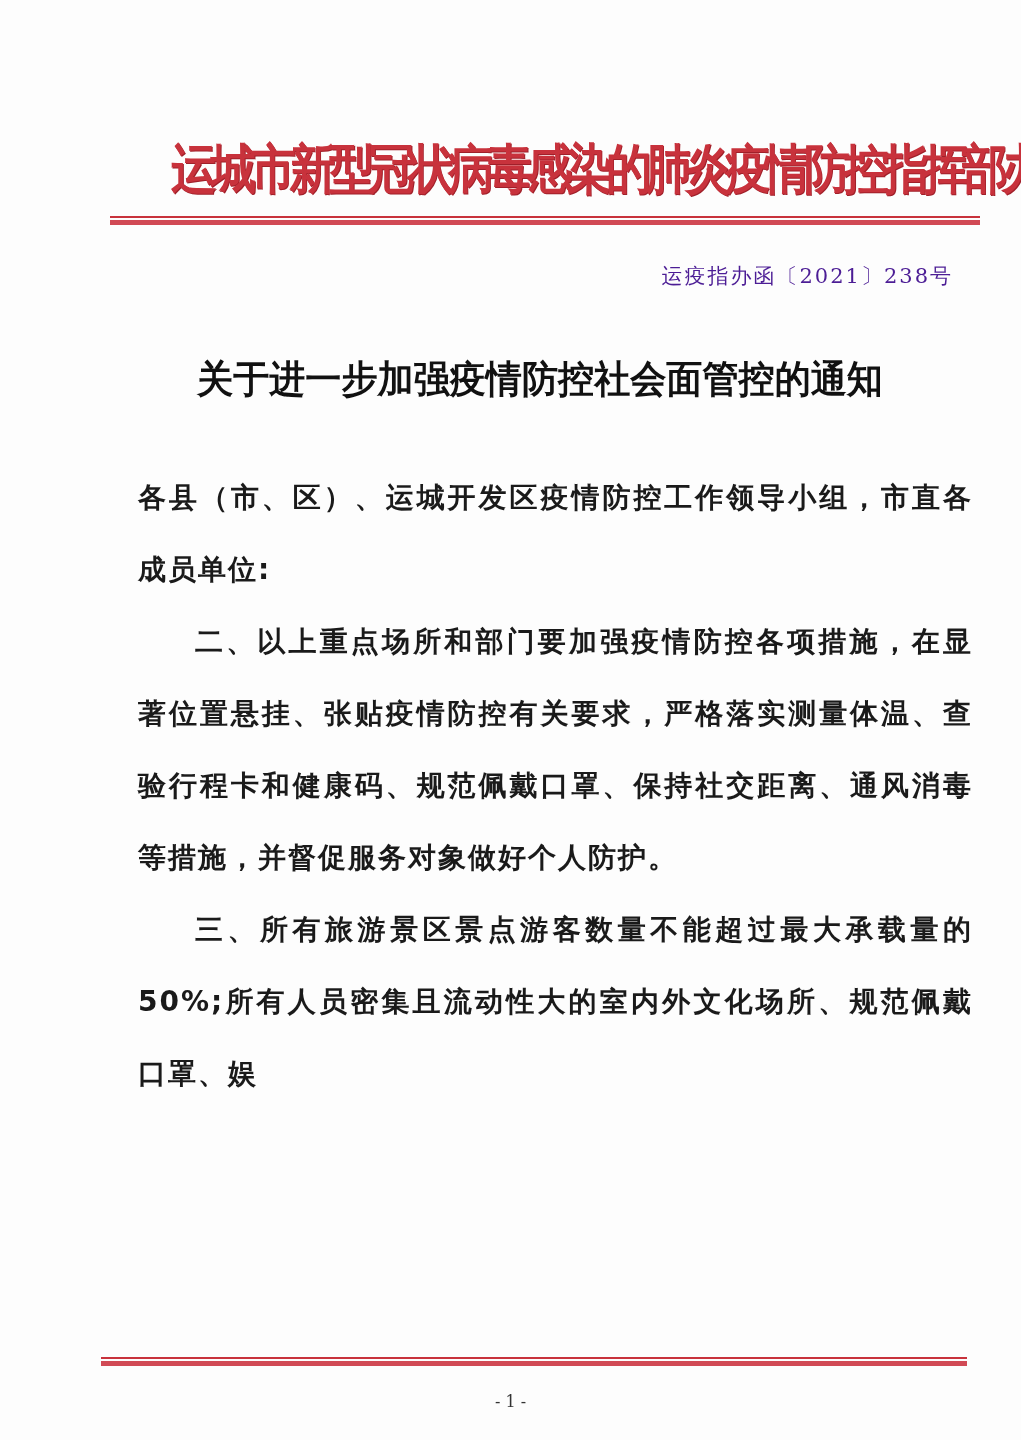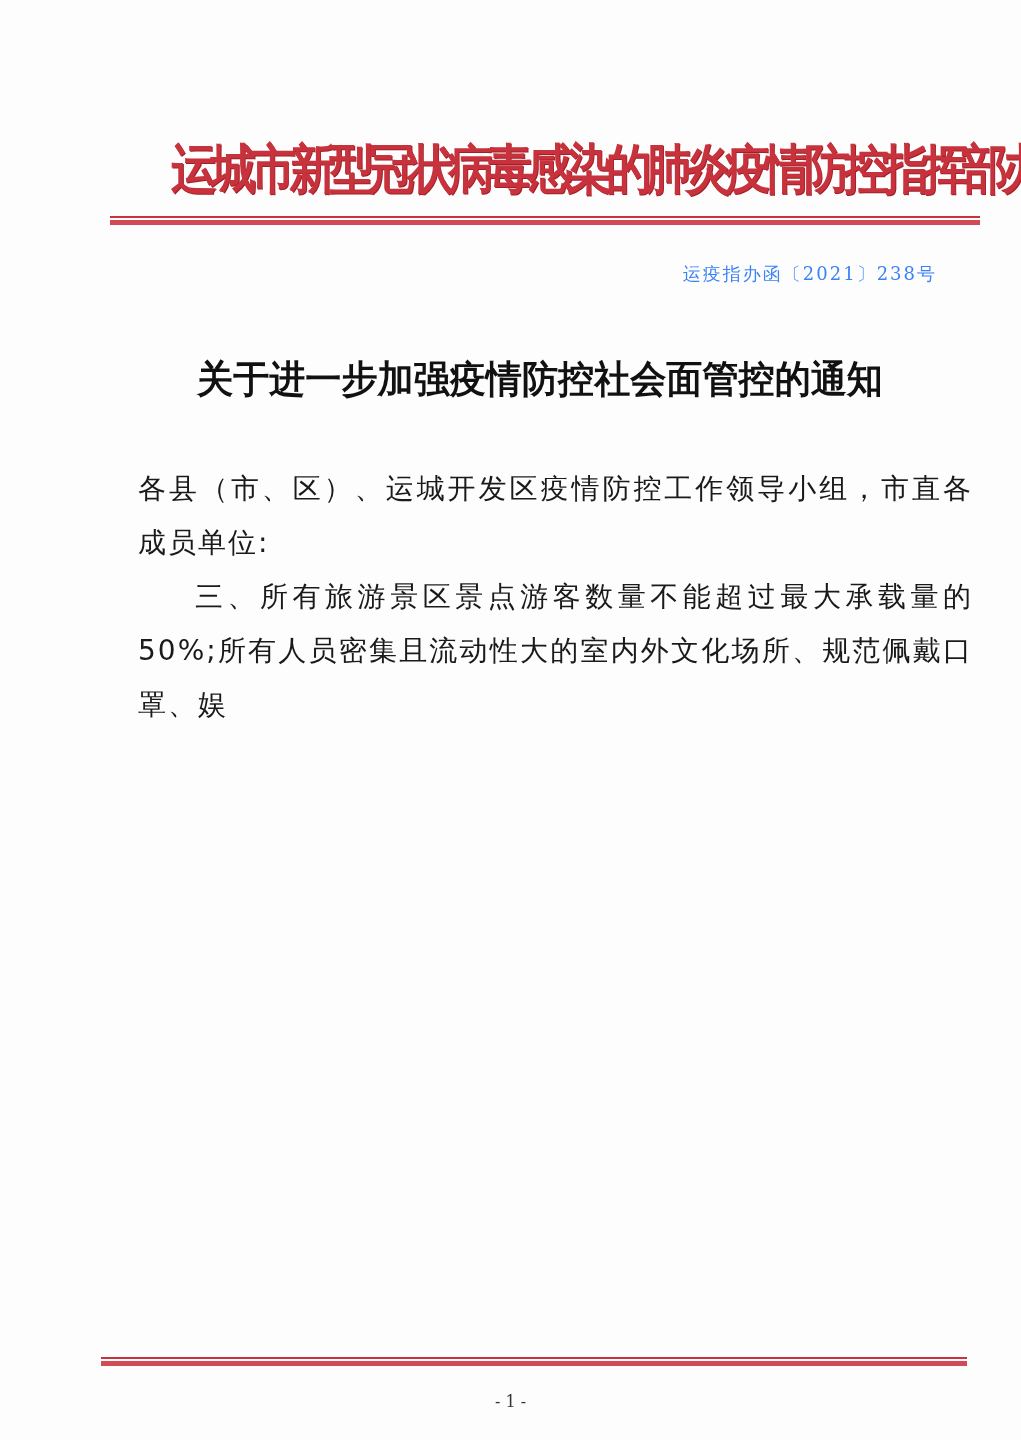--- a/index.html
+++ b/index.html
@@ -45,25 +45,25 @@
       height: 0;
     }
     .rule-thin {
       border-top: 2px solid #c8323c;
     }
     .rule-thick {
       border-top: 5px solid #d14a55;
     }
     .doc-number {
       position: absolute;
-      right: 84px;
+      right: 68px;
       top: 262px;
-      font-size: 18px;
+      font-size: 21px;
       letter-spacing: 2px;
-      color: #3b82f6;
+      color: #4c1d95;
       white-space: nowrap;
     }
     .doc-title {
       position: absolute;
       left: 150px;
       top: 354px;
       width: 780px;
       text-align: center;
       font-weight: bold;
       font-size: 38px;
@@ -73,22 +73,23 @@
       transform: scaleX(0.95);
       transform-origin: center;
     }
     .body-text {
       position: absolute;
       left: 138px;
       top: 462px;
       width: 835px;
       font-family: "DejaVu Sans", "Liberation Sans", sans-serif;
       font-size: 28px;
-      line-height: 54px;
+      line-height: 72px;
       color: #1a1a1a;
+      font-weight: bold;
     }
     .body-text p {
       margin: 0;
       text-align: justify;
       text-justify: inter-character;
       letter-spacing: 2px;
     }
     .body-text p.indent {
       text-indent: 57px;
     }
@@ -111,20 +112,21 @@
 
   <div class="rule rule-thin" style="left:110px; top:216px; width:870px;"></div>
   <div class="rule rule-thick" style="left:110px; top:220px; width:870px;"></div>
 
   <div class="doc-number">运疫指办函〔2021〕238号</div>
 
   <div class="doc-title">关于进一步加强疫情防控社会面管控的通知</div>
 
   <div class="body-text">
     <p>各县（市、区）、运城开发区疫情防控工作领导小组，市直各成员单位:</p>
+    <p class="indent">二、以上重点场所和部门要加强疫情防控各项措施，在显著位置悬挂、张贴疫情防控有关要求，严格落实测量体温、查验行程卡和健康码、规范佩戴口罩、保持社交距离、通风消毒等措施，并督促服务对象做好个人防护。</p>
     <p class="indent">三、所有旅游景区景点游客数量不能超过最大承载量的50%;所有人员密集且流动性大的室内外文化场所、规范佩戴口罩、娱</p>
   </div>
 
   <div class="rule rule-thin" style="left:101px; top:1357px; width:866px;"></div>
   <div class="rule rule-thick" style="left:101px; top:1361px; width:866px;"></div>
 
   <div class="page-number">- 1 -</div>
 
 </div>
 

